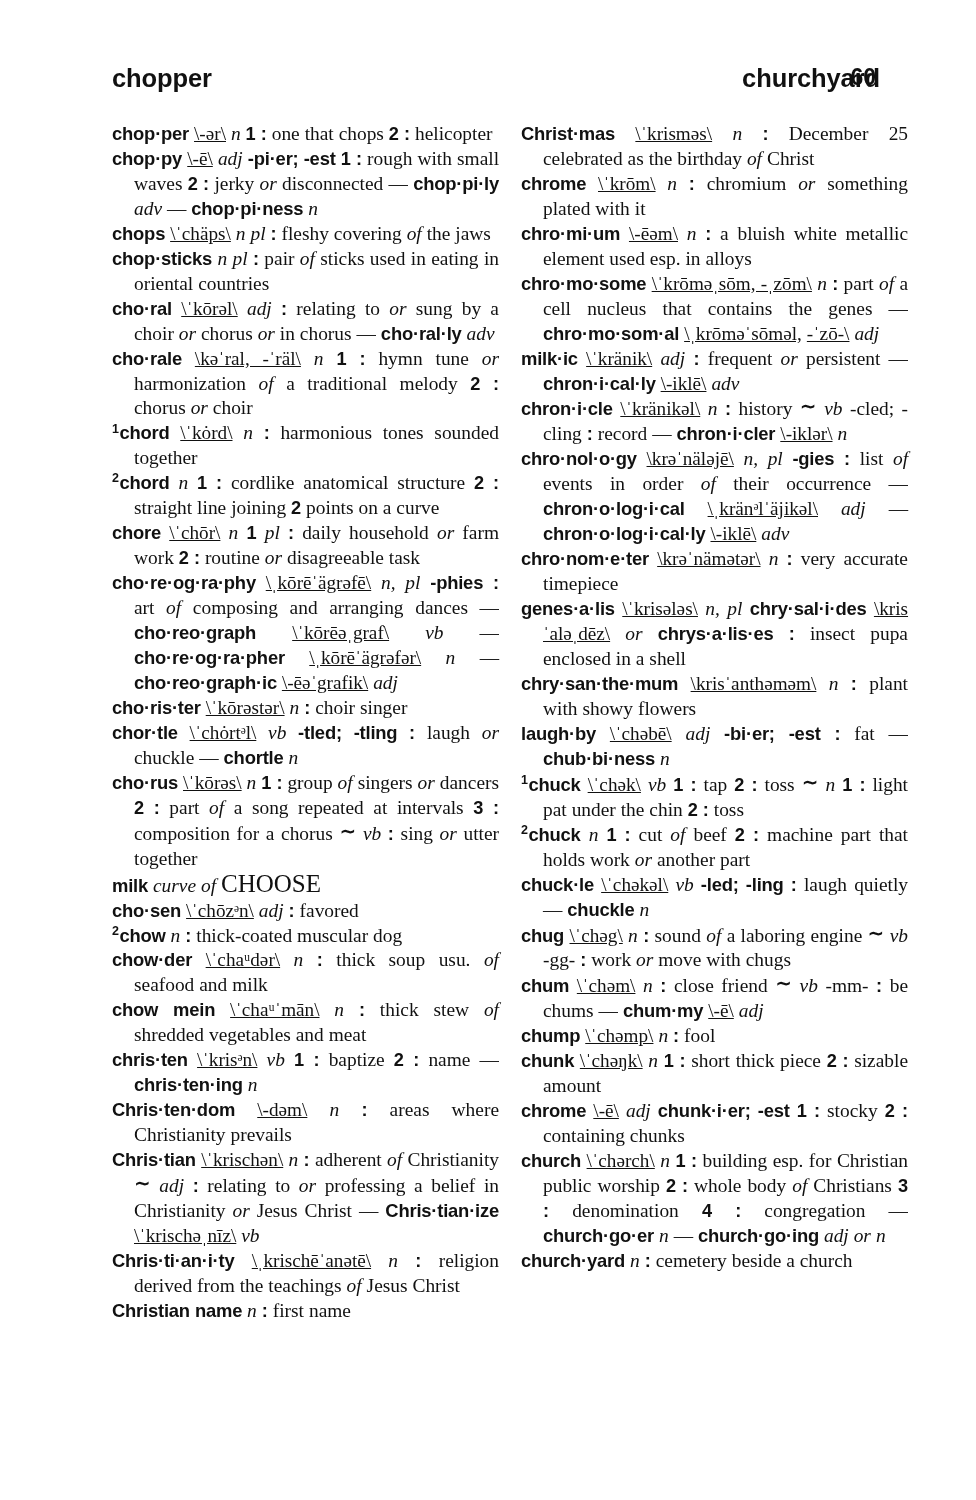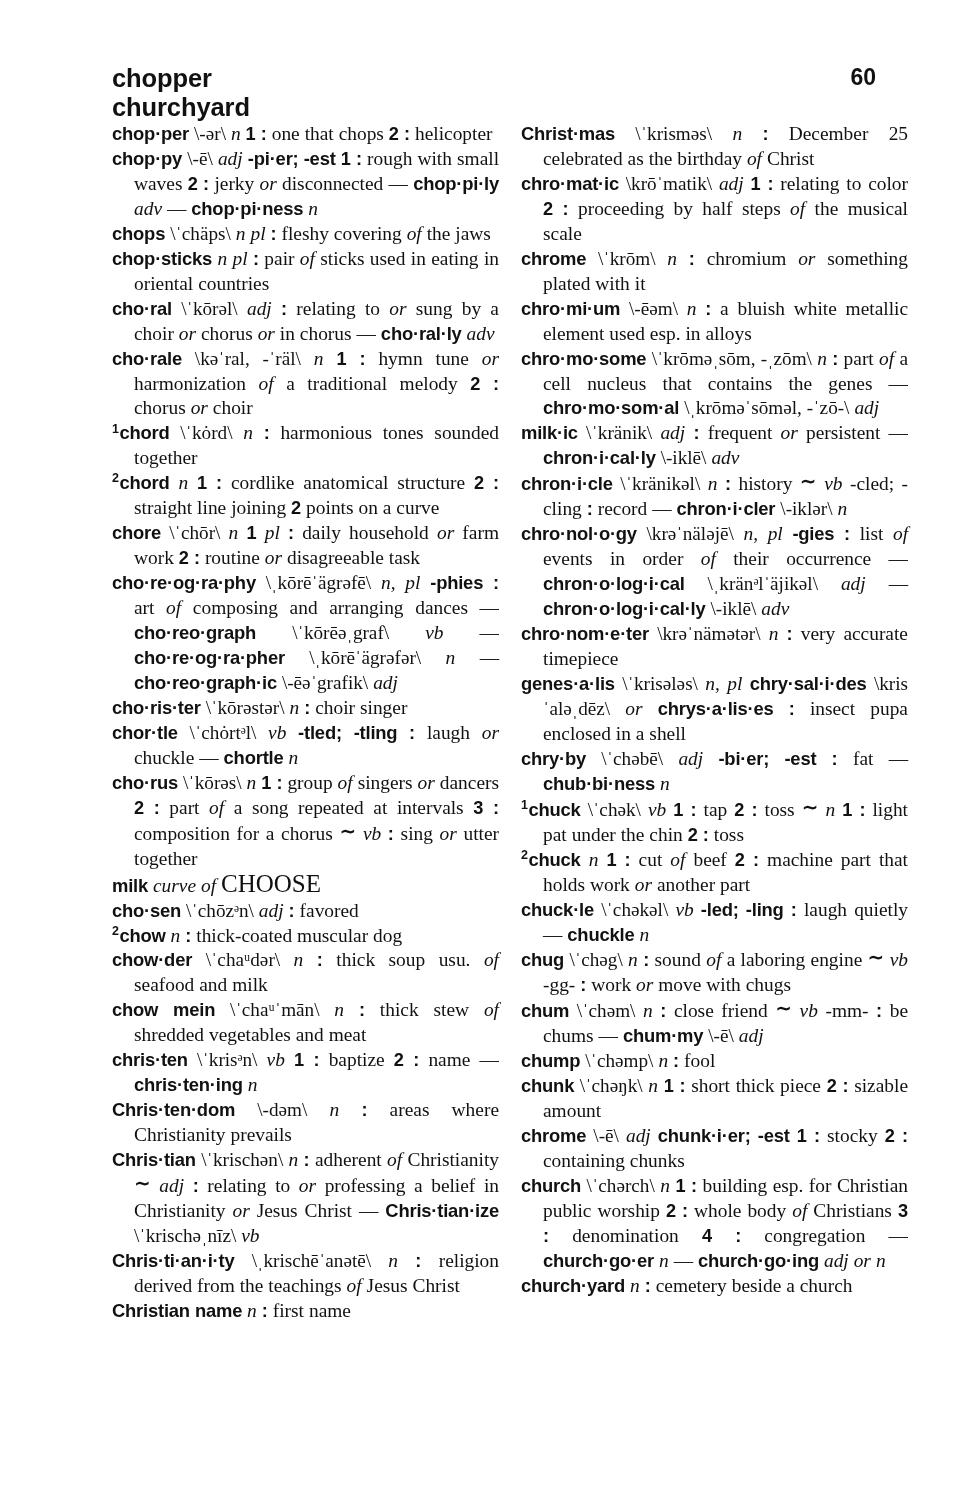--- a/index.html
+++ b/index.html
@@ -29,21 +29,20 @@
     left: 112px;
     right: 96px;
     height: 32px;
     display: flex;
     align-items: baseline;
     justify-content: space-between;
     font-family: "Liberation Sans", "DejaVu Sans", sans-serif;
     font-weight: bold;
     font-size: 25.5px;
     letter-spacing: -0.1px;
-    flex-direction: column;
   }
   .running-head .folio {
     font-size: 23px;
     position: absolute;
     left: 0;
     right: 4px;
     text-align: right;
   }
   .rh-left { z-index: 2; }
   .rh-right { z-index: 2; }
@@ -92,21 +91,21 @@
   
   i, .fl {
     font-style: italic;
   }
   
   .sc {
     font-variant: small-caps;
     font-size: 25px;
   }
   
-  .pr { font-size: 19.2px; }
+  .pr { font-size: 19.2px; text-decoration: underline; }
   
   sup.hg {
     font-family: "Liberation Sans", "DejaVu Sans", sans-serif;
     font-weight: bold;
     font-size: 12.5px;
     vertical-align: 0.55em;
     line-height: 0;
     margin-right: 0.5px;
   }
   
@@ -152,30 +151,30 @@
         <p class="entry"><b class="hw">chow·der</b> <span class="pr">\ˈchaᵘdər\</span> <i class="fl">n</i> <span><span class="sn">:</span> thick soup usu. <i>of</i> seafood and milk</span></p>
         <p class="entry"><b class="hw">chow mein</b> <span class="pr">\ˈchaᵘˈmān\</span> <i class="fl">n</i> <span><span class="sn">:</span> thick stew <i>of</i> shredded vegetables and meat</span></p>
         <p class="entry"><b class="hw">chris·ten</b> <span class="pr">\ˈkrisᵊn\</span> <i class="fl">vb</i> <span><span class="sn">1</span> <span class="sn">:</span> baptize  <span class="sn">2</span> <span class="sn">:</span> name <span class="dash">—</span> <b>chris·ten·ing</b> <i>n</i></span></p>
         <p class="entry"><b class="hw">Chris·ten·dom</b> <span class="pr">\-dəm\</span> <i class="fl">n</i> <span><span class="sn">:</span> areas where Christianity prevails</span></p>
         <p class="entry"><b class="hw">Chris·tian</b> <span class="pr">\ˈkrischən\</span> <i class="fl">n</i> <span><span class="sn">:</span> adherent <i>of</i> Christianity <span class="sd">∼</span> <i>adj</i> <span class="sn">:</span> relating to <i>or</i> professing a belief in Christianity <i>or</i> Jesus Christ <span class="dash">—</span> <b>Chris·tian·ize</b> <span class="pr">\ˈkrischəˌnīz\</span> <i>vb</i></span></p>
         <p class="entry"><b class="hw">Chris·ti·an·i·ty</b> <span class="pr">\ˌkrischēˈanətē\</span> <i class="fl">n</i> <span><span class="sn">:</span> religion derived from the teachings <i>of</i> Jesus Christ</span></p>
         <p class="entry"><b class="hw">Christian name</b> <i class="fl">n</i> <span><span class="sn">:</span> first name</span></p>
       </div>
     <div class="col" id="col-right">
         <p class="entry"><b class="hw">Christ·mas</b> <span class="pr">\ˈkrisməs\</span> <i class="fl">n</i> <span><span class="sn">:</span> December 25 celebrated as the birthday <i>of</i> Christ</span></p>
-        <p class="entry"><b class="hw">chro·mat·ic</b> <span class="pr">\krōˈmatik\</span> <i class="fl">adj</i> <span><span class="sn">1</span> <span class="sn">:</span> relating to color  <span class="sn">2</span> <span class="sn">:</span> proceeding by half steps <i>of</i> the musical scale</span></p>
         <p class="entry"><b class="hw">chrome</b> <span class="pr">\ˈkrōm\</span> <i class="fl">n</i> <span><span class="sn">:</span> chromium <i>or</i> something plated with it</span></p>
         <p class="entry"><b class="hw">chro·mi·um</b> <span class="pr">\-ēəm\</span> <i class="fl">n</i> <span><span class="sn">:</span> a bluish white metallic element used esp. in alloys</span></p>
         <p class="entry"><b class="hw">chro·mo·some</b> <span class="pr">\ˈkrōməˌsōm, -ˌzōm\</span> <i class="fl">n</i> <span><span class="sn">:</span> part <i>of</i> a cell nucleus that contains the genes <span class="dash">—</span> <b>chro·mo·som·al</b> <span class="pr">\ˌkrōməˈsōməl,</span> <span class="pr">-ˈzō-\</span> <i>adj</i></span></p>
         <p class="entry"><b class="hw">milk·ic</b> <span class="pr">\ˈkränik\</span> <i class="fl">adj</i> <span><span class="sn">:</span> frequent <i>or</i> persistent <span class="dash">—</span> <b>chron·i·cal·ly</b> <span class="pr">\-iklē\</span> <i>adv</i></span></p>
         <p class="entry"><b class="hw">chron·i·cle</b> <span class="pr">\ˈkränikəl\</span> <i class="fl">n</i> <span><span class="sn">:</span> history <span class="sd">∼</span> <i>vb</i> -cled; -cling <span class="sn">:</span> record <span class="dash">—</span> <b>chron·i·cler</b> <span class="pr">\-iklər\</span> <i>n</i></span></p>
         <p class="entry"><b class="hw">chro·nol·o·gy</b> <span class="pr">\krəˈnäləjē\</span> <i class="fl">n, pl</i> <b>-gies</b> <span><span class="sn">:</span> list <i>of</i> events in order <i>of</i> their occurrence <span class="dash">—</span> <b>chron·o·log·i·cal</b> <span class="pr">\ˌkränᵊlˈäjikəl\</span> <i>adj</i> <span class="dash">—</span> <b>chron·o·log·i·cal·ly</b> <span class="pr">\-iklē\</span> <i>adv</i></span></p>
         <p class="entry"><b class="hw">chro·nom·e·ter</b> <span class="pr">\krəˈnämətər\</span> <i class="fl">n</i> <span><span class="sn">:</span> very accurate timepiece</span></p>
         <p class="entry"><b class="hw">genes·a·lis</b> <span class="pr">\ˈkrisələs\</span> <i class="fl">n, pl</i> <b>chry·sal·i·des</b> <span><span class="pr">\krisˈaləˌdēz\</span> <i>or</i> <b>chrys·a·lis·es</b> <span class="sn">:</span> insect pupa enclosed in a shell</span></p>
-        <p class="entry"><b class="hw">chry·by</b> <span class="pr">\ˈchəbē\</span> <i class="fl">adj</i> <b>-bi·er; -est</b> <span><span class="sn">:</span> fat <span class="dash">—</span> <b>chub·bi·ness</b> <i>n</i></span></p>
+        <p class="entry"><b class="hw">chry·san·the·mum</b> <span class="pr">\krisˈanthəməm\</span> <i class="fl">n</i> <span><span class="sn">:</span> plant with showy flowers</span></p>
+        <p class="entry"><b class="hw">laugh·by</b> <span class="pr">\ˈchəbē\</span> <i class="fl">adj</i> <b>-bi·er; -est</b> <span><span class="sn">:</span> fat <span class="dash">—</span> <b>chub·bi·ness</b> <i>n</i></span></p>
         <p class="entry"><sup class="hg">1</sup><b class="hw">chuck</b> <span class="pr">\ˈchək\</span> <i class="fl">vb</i> <span><span class="sn">1</span> <span class="sn">:</span> tap  <span class="sn">2</span> <span class="sn">:</span> toss <span class="sd">∼</span> <i>n</i> <span class="sn">1</span> <span class="sn">:</span> light pat under the chin  <span class="sn">2</span> <span class="sn">:</span> toss</span></p>
         <p class="entry"><sup class="hg">2</sup><b class="hw">chuck</b> <i class="fl">n</i> <span><span class="sn">1</span> <span class="sn">:</span> cut <i>of</i> beef  <span class="sn">2</span> <span class="sn">:</span> machine part that holds work <i>or</i> another part</span></p>
         <p class="entry"><b class="hw">chuck·le</b> <span class="pr">\ˈchəkəl\</span> <i class="fl">vb</i> <b>-led; -ling</b> <span><span class="sn">:</span> laugh quietly <span class="dash">—</span> <b>chuckle</b> <i>n</i></span></p>
         <p class="entry"><b class="hw">chug</b> <span class="pr">\ˈchəg\</span> <i class="fl">n</i> <span><span class="sn">:</span> sound <i>of</i> a laboring engine <span class="sd">∼</span> <i>vb</i> -gg- <span class="sn">:</span> work <i>or</i> move with chugs</span></p>
         <p class="entry"><b class="hw">chum</b> <span class="pr">\ˈchəm\</span> <i class="fl">n</i> <span><span class="sn">:</span> close friend <span class="sd">∼</span> <i>vb</i> -mm- <span class="sn">:</span> be chums <span class="dash">—</span> <b>chum·my</b> <span class="pr">\-ē\</span> <i>adj</i></span></p>
         <p class="entry"><b class="hw">chump</b> <span class="pr">\ˈchəmp\</span> <i class="fl">n</i> <span><span class="sn">:</span> fool</span></p>
         <p class="entry"><b class="hw">chunk</b> <span class="pr">\ˈchəŋk\</span> <i class="fl">n</i> <span><span class="sn">1</span> <span class="sn">:</span> short thick piece  <span class="sn">2</span> <span class="sn">:</span> sizable amount</span></p>
         <p class="entry"><b class="hw">chrome</b> <span class="pr">\-ē\</span> <i class="fl">adj</i> <b>chunk·i·er; -est</b> <span><span class="sn">1</span> <span class="sn">:</span> stocky  <span class="sn">2</span> <span class="sn">:</span> containing chunks</span></p>
         <p class="entry"><b class="hw">church</b> <span class="pr">\ˈchərch\</span> <i class="fl">n</i> <span><span class="sn">1</span> <span class="sn">:</span> building esp. for Christian public worship  <span class="sn">2</span> <span class="sn">:</span> whole body <i>of</i> Christians  <span class="sn">3</span> <span class="sn">:</span> denomination  <span class="sn">4</span> <span class="sn">:</span> congregation <span class="dash">—</span> <b>church·go·er</b> <i>n</i> <span class="dash">—</span> <b>church·go·ing</b> <i>adj</i> <i>or</i> <i>n</i></span></p>
         <p class="entry"><b class="hw">church·yard</b> <i class="fl">n</i> <span><span class="sn">:</span> cemetery beside a church</span></p>

